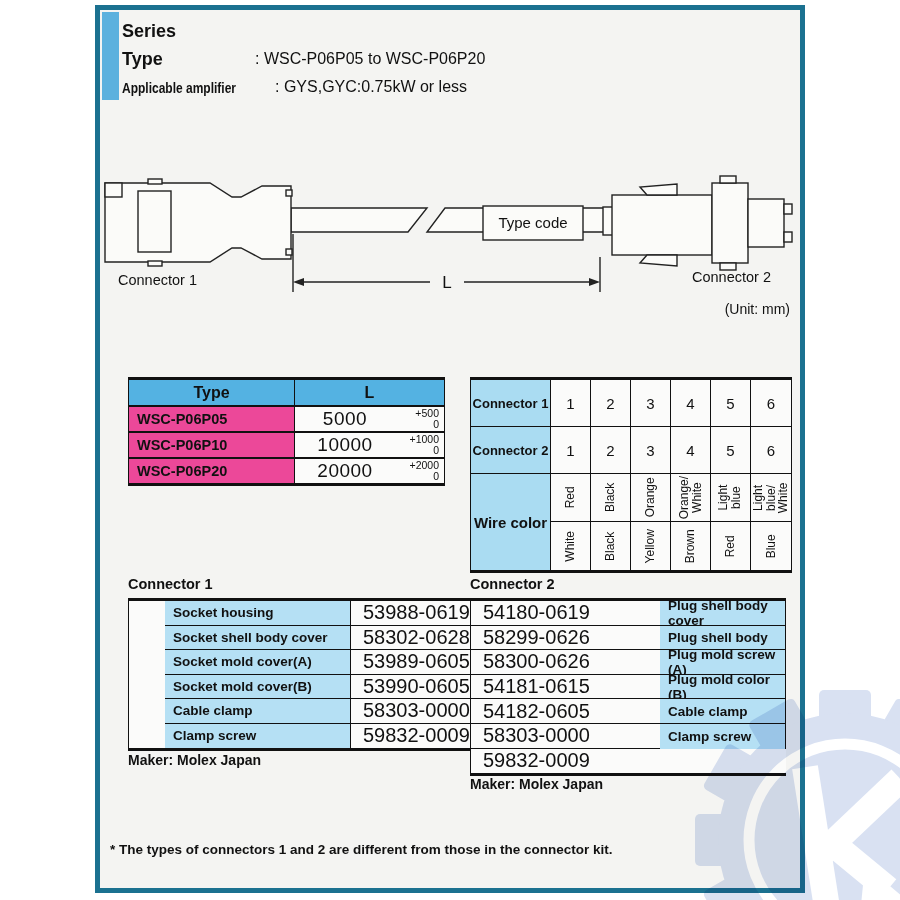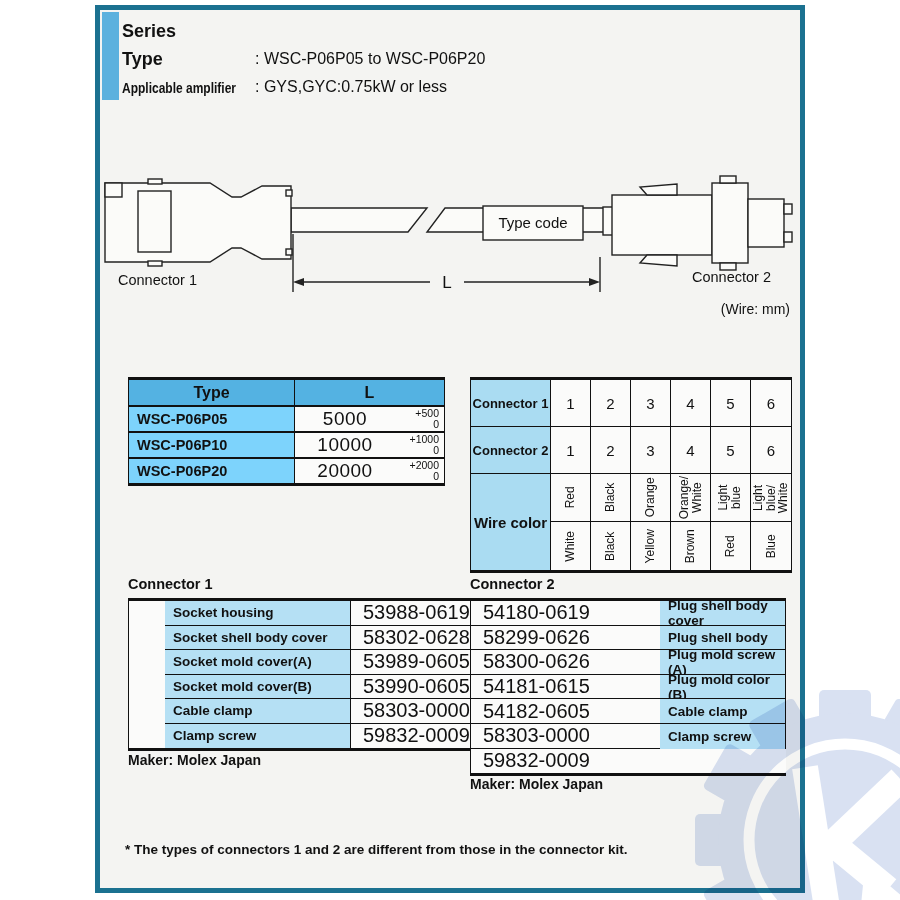--- a/index.html
+++ b/index.html
@@ -23,21 +23,21 @@
 
   
   .len-table{
     position:absolute;left:28px;top:367px;width:315px;
     border:1.5px solid #111;border-top:3px solid #111;border-bottom:3px solid #111;
     display:grid;grid-template-columns:166px 1fr;background:#fbfbfa;
   }
   .lt-h{background:#54b2e2;font-weight:bold;font-size:16px;text-align:center;
     height:25px;line-height:25px;border-bottom:2px solid #111;}
   .lt-h.c1{border-right:1.5px solid #111;}
-  .lt-type{background:#7dd3fc;font-weight:bold;font-size:14.5px;height:24px;line-height:24px;
+  .lt-type{background:#ec4899;font-weight:bold;font-size:14.5px;height:24px;line-height:24px;
     padding-left:8px;border-right:1.5px solid #111;border-bottom:2px solid #111;}
   .lt-val{display:flex;align-items:center;height:24px;border-bottom:2px solid #111;}
   .lt-type.last,.lt-val.last{border-bottom:none;}
   .lt-num{flex:1;text-align:center;font-size:19px;letter-spacing:.5px;}
   .lt-tol{width:44px;display:flex;flex-direction:column;align-items:flex-end;
     padding-right:5px;font-size:10.5px;line-height:1.05;}
 
   
   .pin-table{
     position:absolute;left:370px;top:367px;
@@ -61,39 +61,39 @@
     position:absolute;width:315px;display:grid;background:#fbfbfa;
     border-top:3px solid #111;border-bottom:3px solid #111;border-left:1px solid #111;
   }
   .pp-l{background:#b5e0f4;font-weight:bold;font-size:13.5px;display:flex;align-items:center;
     padding-left:8px;border-right:1.5px solid #111;border-bottom:1.5px solid #111;}
   .pp-r{font-size:20px;display:flex;align-items:center;padding-left:12px;
     border-bottom:1.5px solid #111;}
   .nb{border-bottom:none !important;}
   .maker{position:absolute;font-weight:bold;font-size:14px;}
 
-  .footnote{position:absolute;left:25px;top:832px;font-weight:bold;font-size:13.5px;}
+  .footnote{position:absolute;left:10px;top:832px;font-weight:bold;font-size:13.5px;}
 
   .watermark{position:absolute;left:695px;top:685px;width:205px;height:215px;
     pointer-events:none;mix-blend-mode:multiply;opacity:.6;overflow:hidden;}
 </style>
 </head>
 <body>
 
 <div class="page">
 
   <div class="accent-bar"></div>
   <div class="hdr-row" style="top:8px;">
     <span class="hdr-label">Series</span>
   </div>
   <div class="hdr-row" style="top:36px;">
     <span class="hdr-label">Type</span>
     <span class="hdr-value">: WSC-P06P05 to WSC-P06P20</span>
   </div>
-  <div class="hdr-row" style="top:64px;">
+  <div class="hdr-row" style="top:64px;gap:20px;">
     <span class="hdr-label cond">Applicable amplifier</span>
     <span class="hdr-value">: GYS,GYC:0.75kW or less</span>
   </div>
 
   <svg class="diagram" width="700" height="170" viewBox="0 0 700 170" fill="none" stroke="#222" stroke-width="1.4">
 
     <polygon points="191,48 327,48 308,72 191,72" fill="#fbfbf9"></polygon>
     <polygon points="345,48 517,48 517,72 327,72" fill="#fbfbf9"></polygon>
 
     <polygon fill="#fbfbf9" points="5,23 110,23 132,37 141,37 162,26 191,26 191,99 162,99 141,88 132,88 110,102 5,102"></polygon>
@@ -122,21 +122,21 @@
     <line x1="500" y1="97" x2="500" y2="132"></line>
     <line x1="196" y1="122" x2="330" y2="122"></line>
     <line x1="364" y1="122" x2="497" y2="122"></line>
     <polygon points="193,122 204,118 204,126" fill="#222" stroke="none"></polygon>
     <polygon points="500,122 489,118 489,126" fill="#222" stroke="none"></polygon>
     <text x="347" y="128" text-anchor="middle" fill="#111" stroke="none" font-size="17">L</text>
 
     <text x="18" y="125" fill="#111" stroke="none" font-size="14.5">Connector 1</text>
     <text x="592" y="122" fill="#111" stroke="none" font-size="14.5">Connector 2</text>
   </svg>
-  <div class="unit-note">(Wire: mm)</div>
+  <div class="unit-note">(Unit: mm)</div>
 
   <div class="len-table">
     <div class="lt-h c1">Type</div>
     <div class="lt-h">L</div>
 
     <div class="lt-type">WSC-P06P05</div>
     <div class="lt-val">
       <span class="lt-num">5000</span>
       <span class="lt-tol">
         <span>+500</span>

